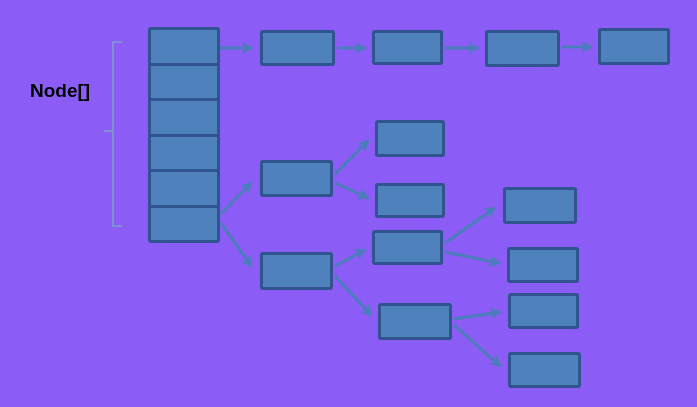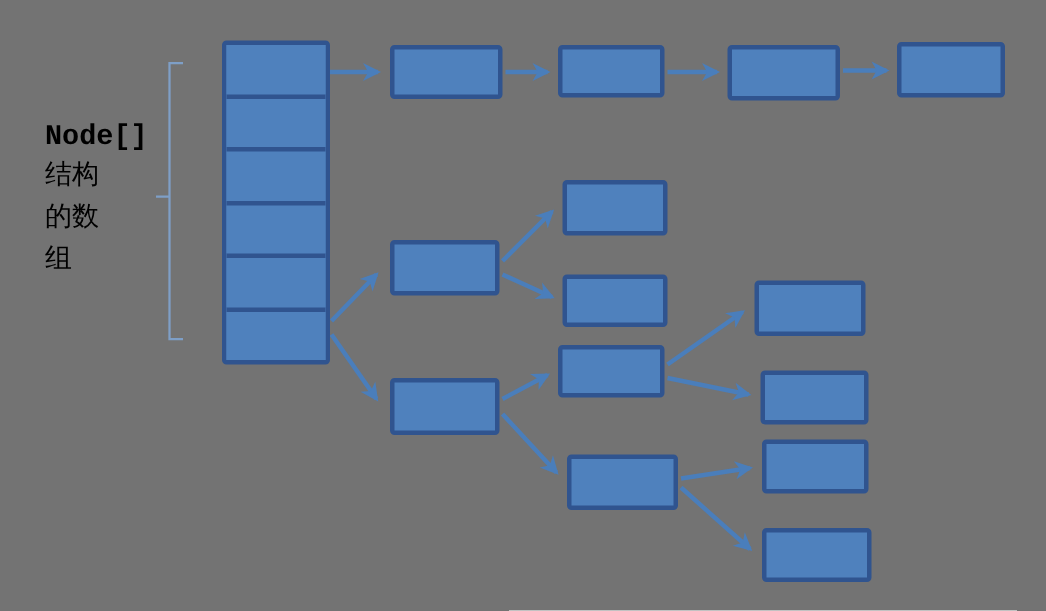--- a/index.html
+++ b/index.html
@@ -1,18 +1,18 @@
 <!DOCTYPE html>
 <html style="--node-fill: #4f81bd; --node-border: #30548f;"><head>
 <meta charset="utf-8">
 <style>
   html,body{margin:0;padding:0;background:#fff;}
   .canvas{
-    position:relative;width:697px;height:407px;background:#737373;
-    font-family:Liberation Mono, monospace;overflow:hidden;
+    position:relative;width:697px;height:407px;background:#8b5cf6;
+    font-family:Liberation Sans, sans-serif;overflow:hidden;
   }
   .label-title{
     position:absolute;left:30px;top:80px;font-size:19px;font-weight:700;
     color:#000;letter-spacing:0px;
   }
   .label-body{
     position:absolute;left:30px;top:104px;width:40px;font-size:18px;
     line-height:28px;color:#000;word-break:break-all;
   }
   .node{
@@ -30,21 +30,20 @@
   .array-cell + .array-cell{border-top:3px solid var(--node-border,#30548f);}
   .overlay-svg{position:absolute;left:0;top:0;width:697px;height:407px;pointer-events:none;}
 </style>
 </head>
 <body>
 
 <div class="canvas">
 
   <div class="label-title">Node[]</div>
 
-  <div class="label-body">结构的数组</div>
 
   <svg class="overlay-svg" viewBox="0 0 697 407" xmlns="http://www.w3.org/2000/svg">
     <defs>
       <marker id="arrowhead" markerWidth="14" markerHeight="14" refX="11" refY="7" orient="auto" markerUnits="userSpaceOnUse">
         <path d="M1,1 L13,7 L1,13 L4.5,7 Z" fill="#4a7ebb"></path>
       </marker>
     </defs>
     <path id="bracket-path" fill="none" stroke-width="1.5" stroke="#7e9fc7" d="M 122 42 L 113 42 L 113 131 L 104 131 M 113 131 L 113 226 L 122 226"></path>
     <g id="arrow-group">
         <line x1="220" y1="48" x2="252" y2="48" stroke="#4a7ebb" stroke-width="3" marker-end="url(#arrowhead)"></line>

